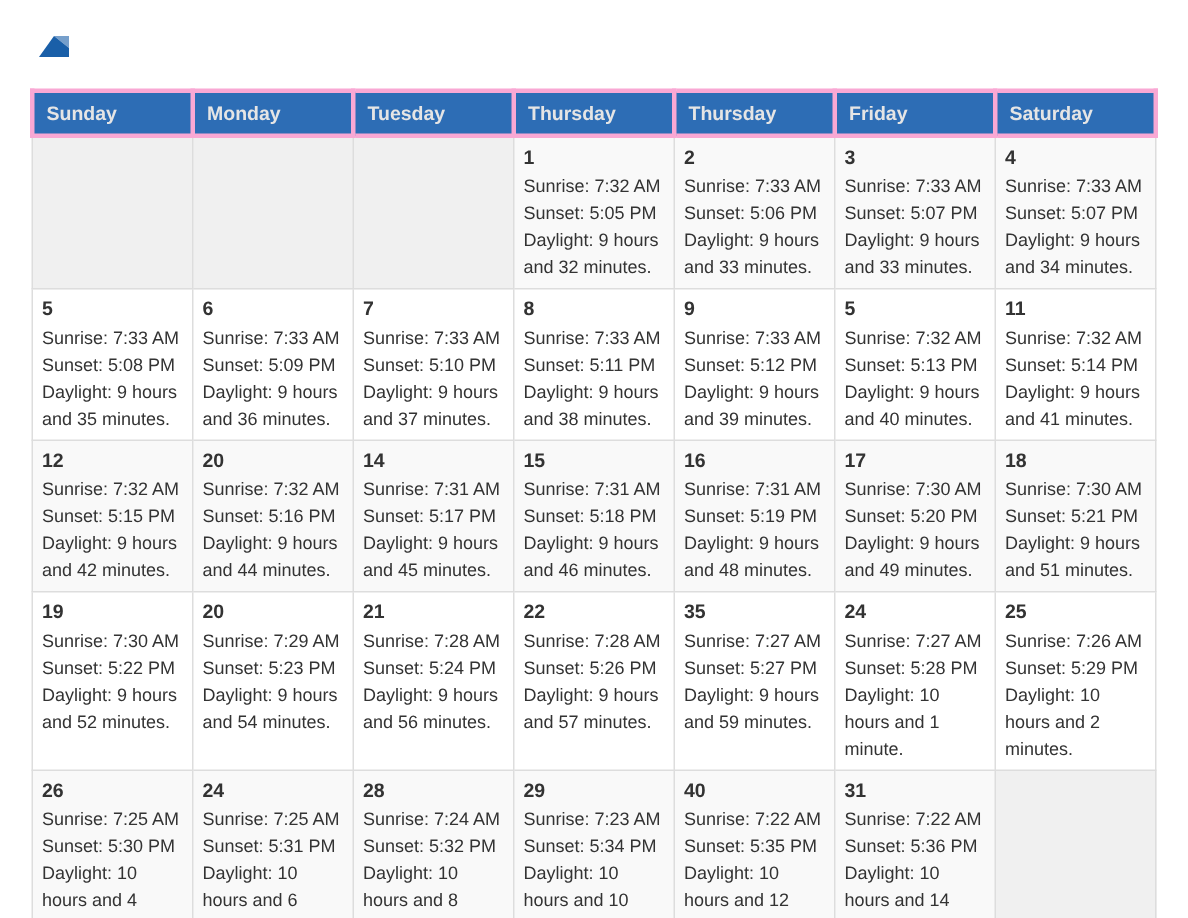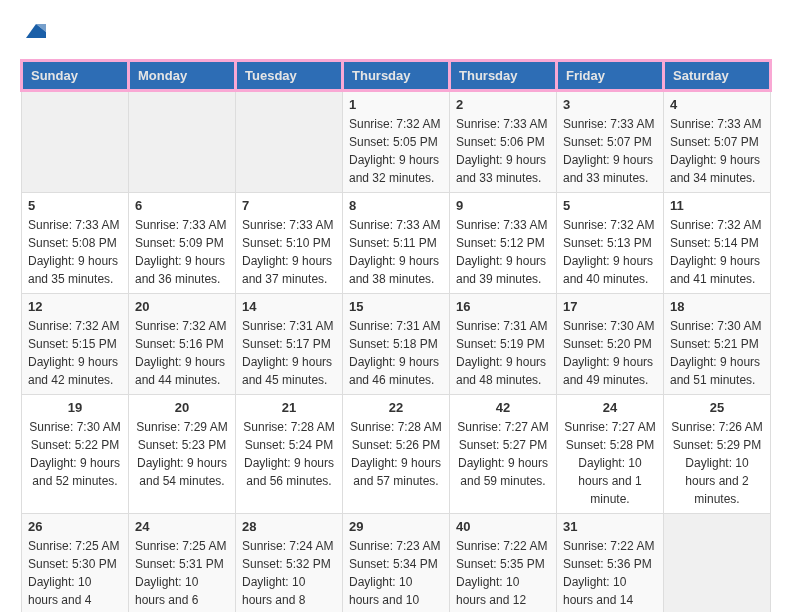--- a/index.html
+++ b/index.html
@@ -86,21 +86,21 @@
       font-size: 12px;
       line-height: 1.5;
       color: #333;
     }
     .empty-cell {
       background: #f0f0f0 !important;
     }
     .calendar tbody tr:nth-child(1) td { background-color: #f9f9f9; }
     .calendar tbody tr:nth-child(2) td { background-color: #fff; }
     .calendar tbody tr:nth-child(3) td { background-color: #f9f9f9; }
-    .calendar tbody tr:nth-child(4) td { background-color: #fff; text-align: center; }
+    .calendar tbody tr:nth-child(4) td { background-color: #fff; }
     .calendar tbody tr:nth-child(5) td { background-color: #f9f9f9; }
     .calendar tbody tr:nth-child(6) td { background-color: #fff; }
   </style>
 </head>
 <body>
 
 <div class="header">
   <div class="logo">
     <div>
       <span class="logo-text-general"></span><svg class="logo-icon" viewBox="0 0 24 24" xmlns="http://www.w3.org/2000/svg">
@@ -223,21 +223,21 @@
         </td>
         <td>
           <span class="day-number">21</span>
           <div class="day-info">Sunrise: 7:28 AM<br>Sunset: 5:24 PM<br>Daylight: 9 hours and 56 minutes.</div>
         </td>
         <td>
           <span class="day-number">22</span>
           <div class="day-info">Sunrise: 7:28 AM<br>Sunset: 5:26 PM<br>Daylight: 9 hours and 57 minutes.</div>
         </td>
         <td>
-          <span class="day-number">42</span>
+          <span class="day-number">35</span>
           <div class="day-info">Sunrise: 7:27 AM<br>Sunset: 5:27 PM<br>Daylight: 9 hours and 59 minutes.</div>
         </td>
         <td>
           <span class="day-number">24</span>
           <div class="day-info">Sunrise: 7:27 AM<br>Sunset: 5:28 PM<br>Daylight: 10 hours and 1 minute.</div>
         </td>
         <td>
           <span class="day-number">25</span>
           <div class="day-info">Sunrise: 7:26 AM<br>Sunset: 5:29 PM<br>Daylight: 10 hours and 2 minutes.</div>
         </td>

